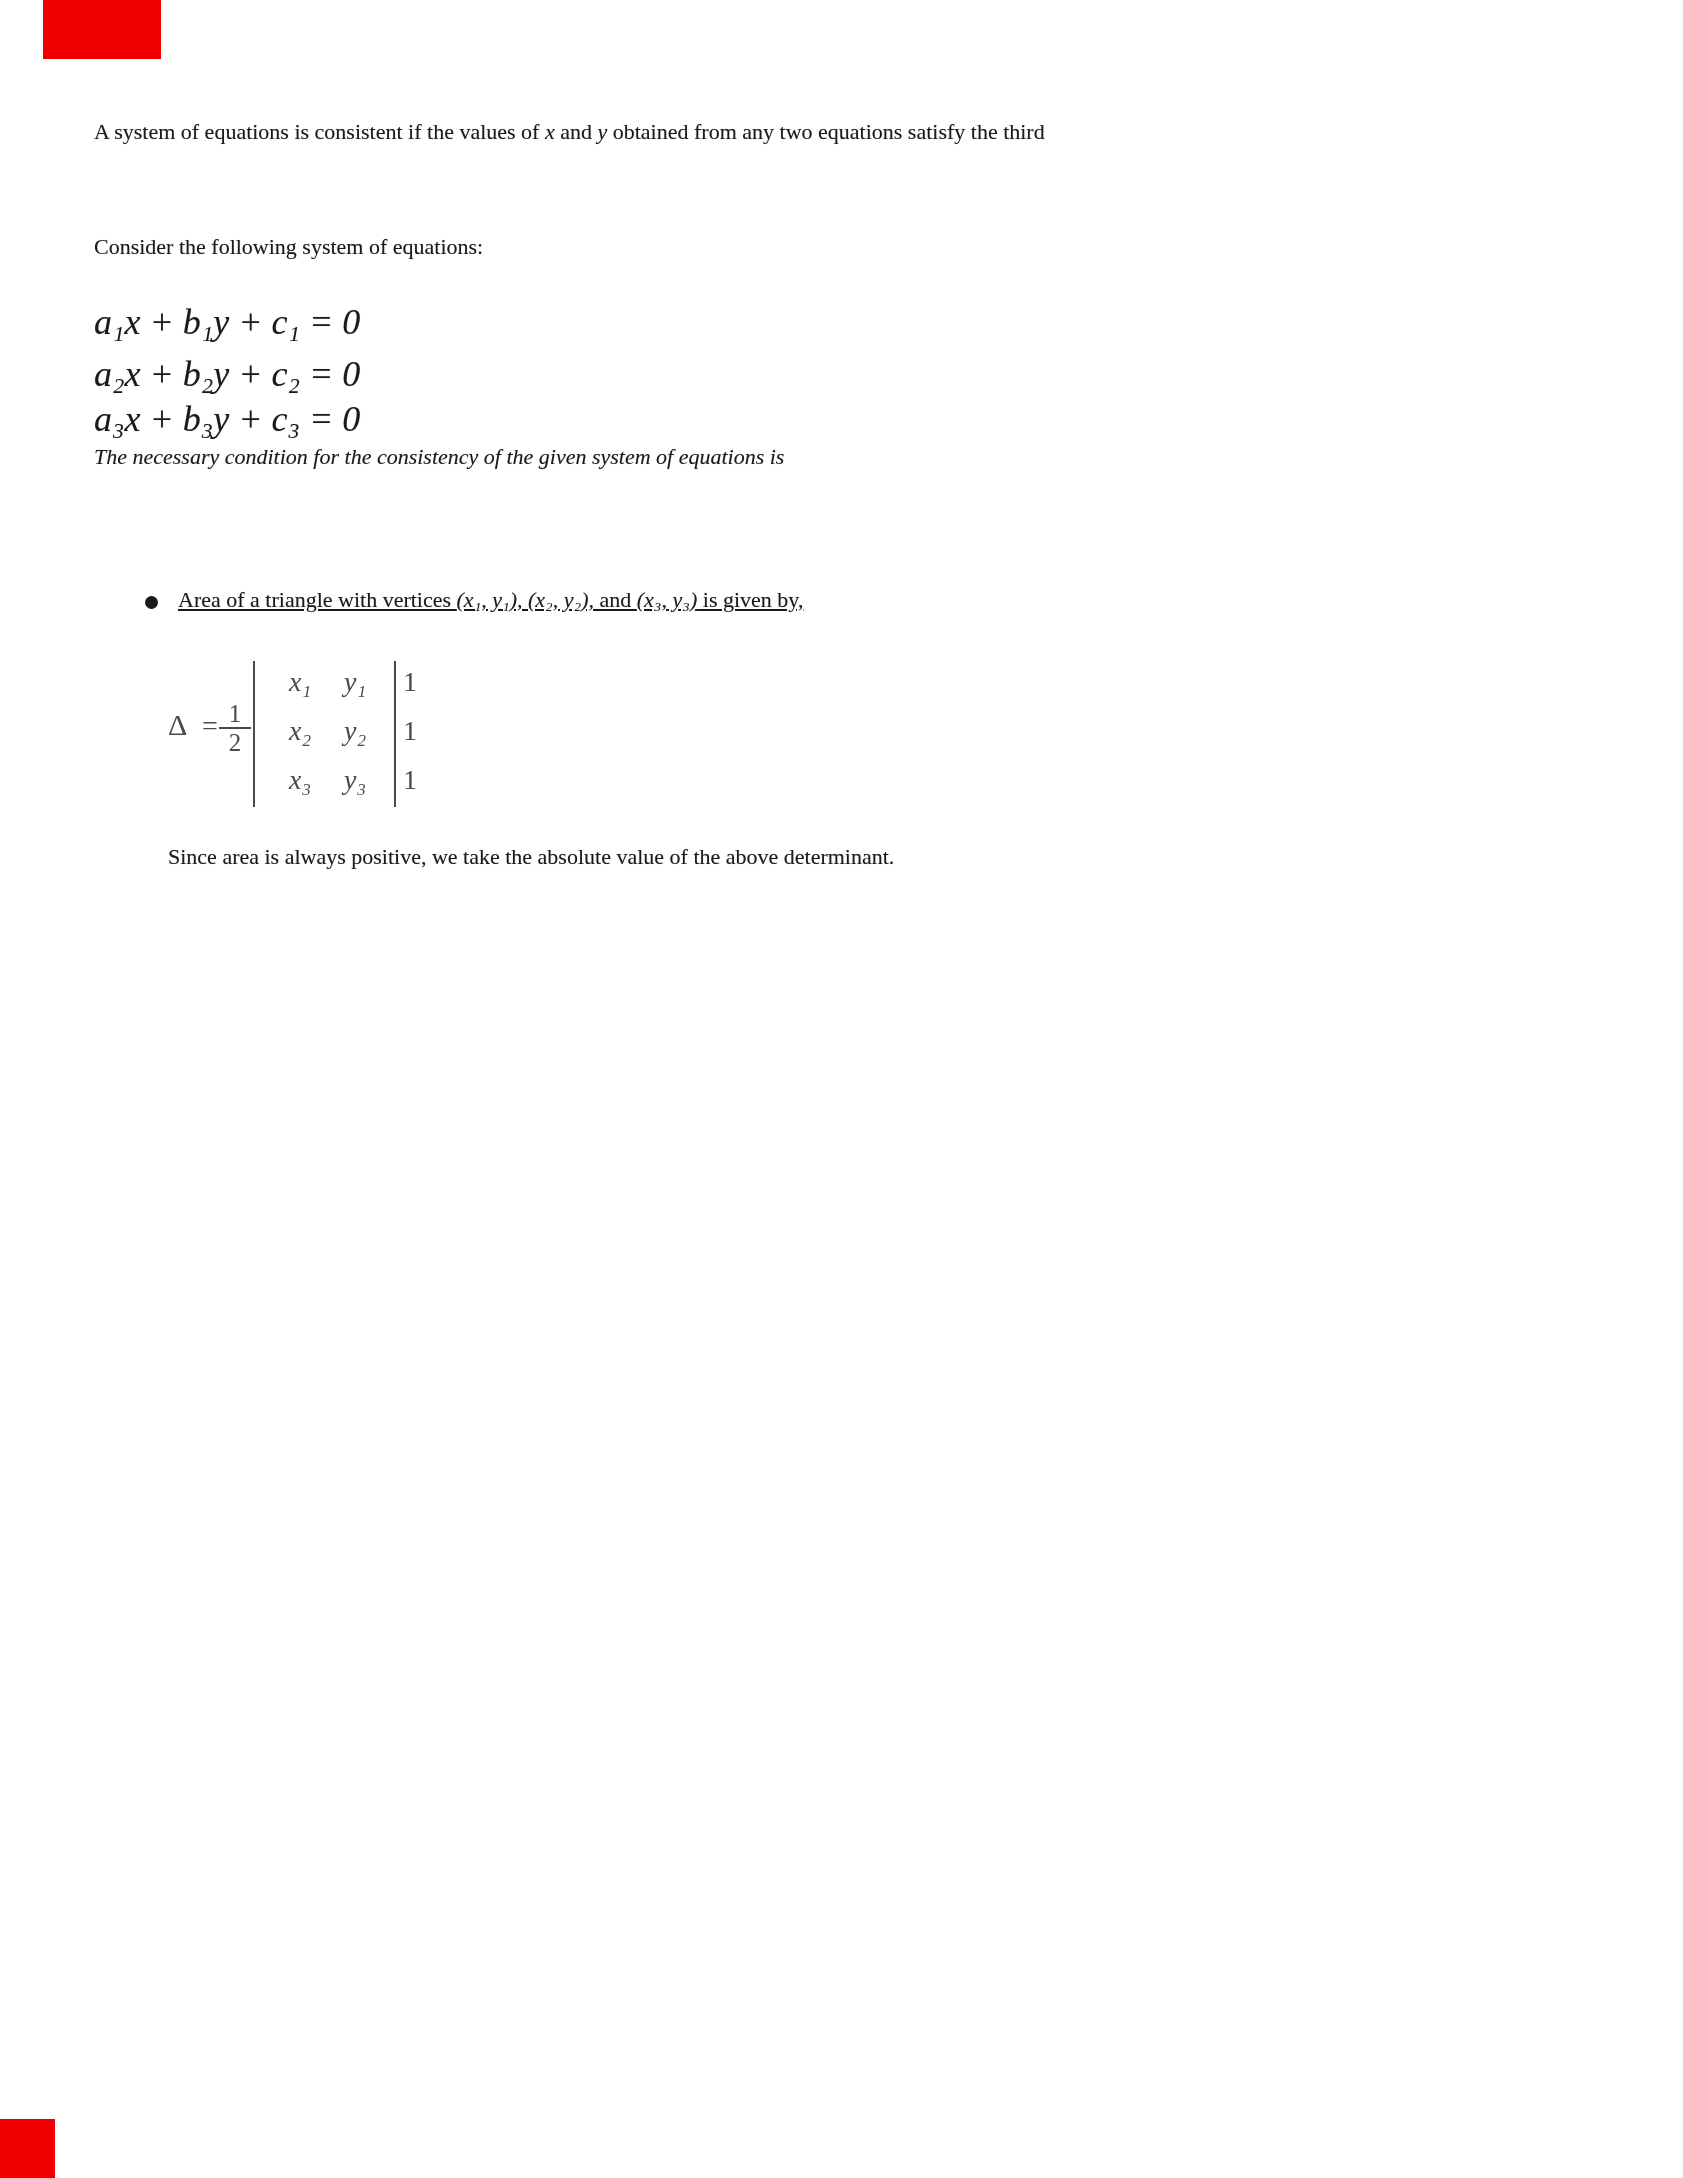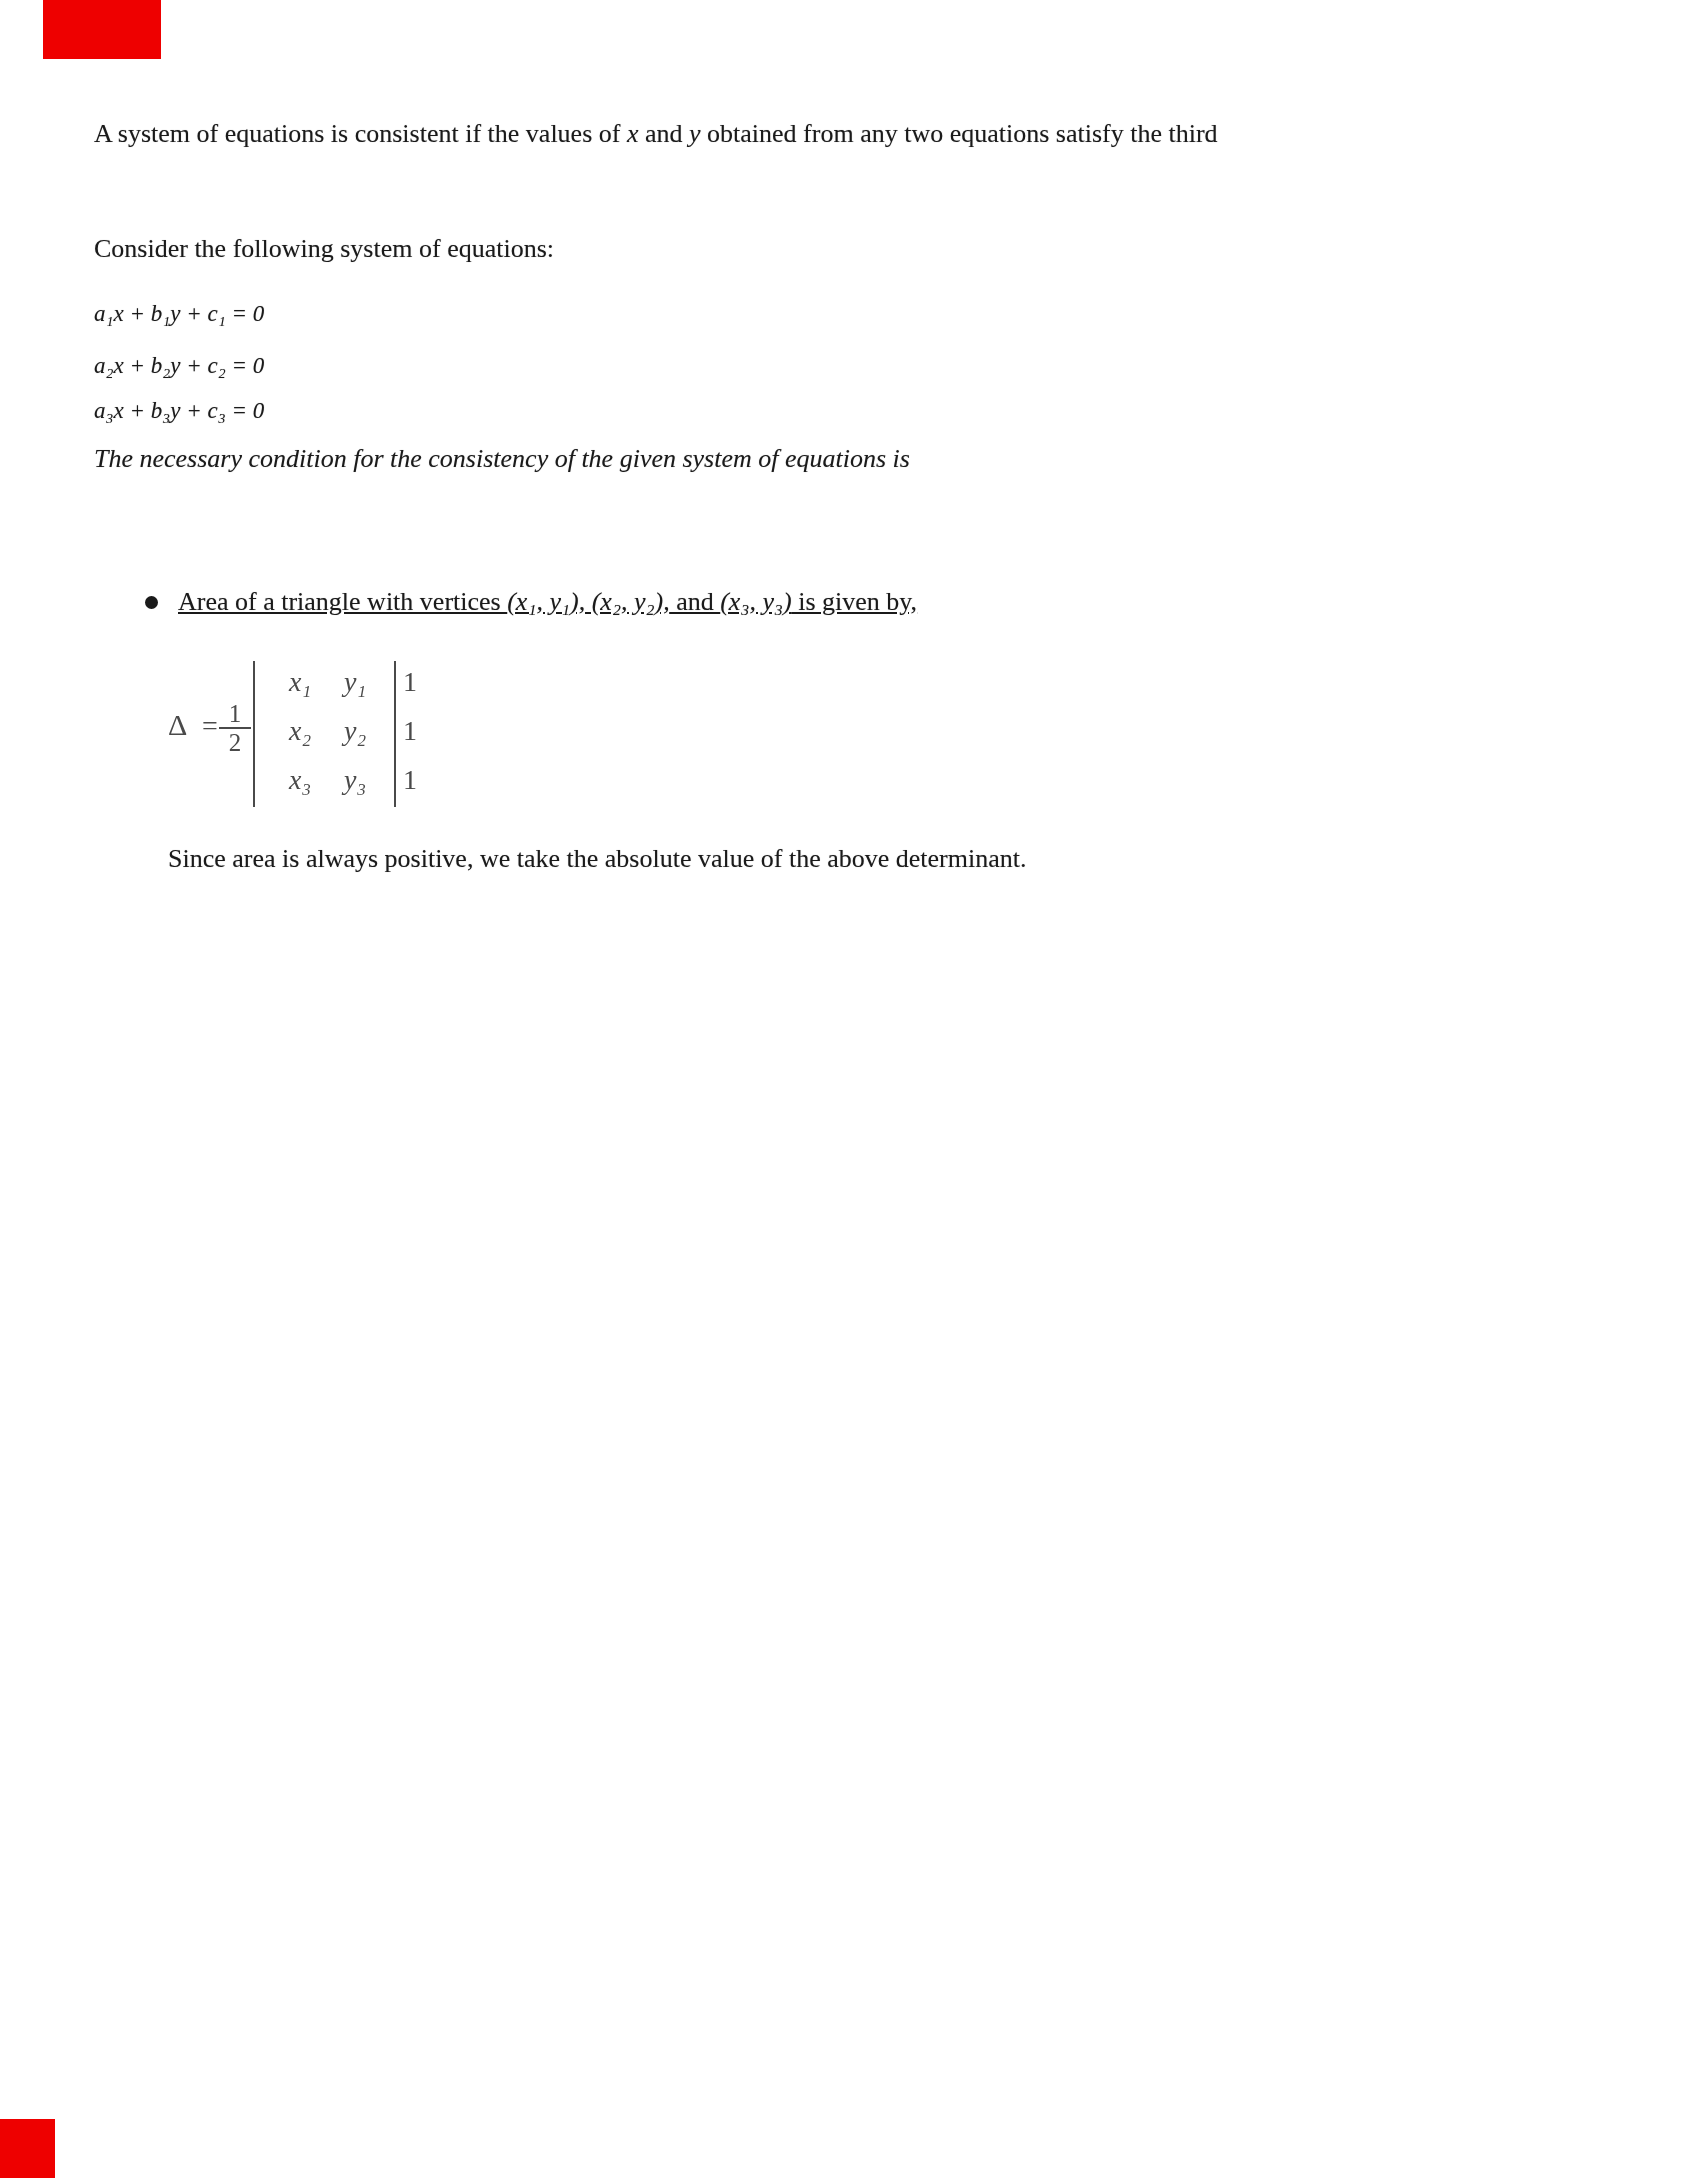--- a/index.html
+++ b/index.html
@@ -6,26 +6,26 @@
   .page {
     position:relative;
     width:1683px; height:2178px;
     background:#ffffff;
     font-family:"Liberation Serif","DejaVu Serif",serif;
     color:#1a1a1a;
     overflow:hidden;
   }
   .abs { position:absolute; white-space:nowrap; }
   .txt {
-    font-size:26px; line-height:1.15;
+    font-size:22px; line-height:1.15;
     text-shadow:0 0 1px rgba(0,0,0,0.30);
   }
   .ital { font-style:italic; }
   .eq {
-    font-size:23px; font-style:italic;
+    font-size:36px; font-style:italic;
     text-shadow:0 0 1px rgba(0,0,0,0.30);
   }
   .cond-matrix { word-spacing:20px; }
   .redmark { position:absolute; background:#ee0000; }
   .redmark.top { left:43px; top:0; width:118px; height:59px; }
   .redmark.bottom { left:0; top:2119px; width:55px; height:59px; }
   .bullet-dot {
     position:absolute; left:145px; top:596px;
     width:13px; height:13px; border-radius:50%;
     background:#1a1a1a;

